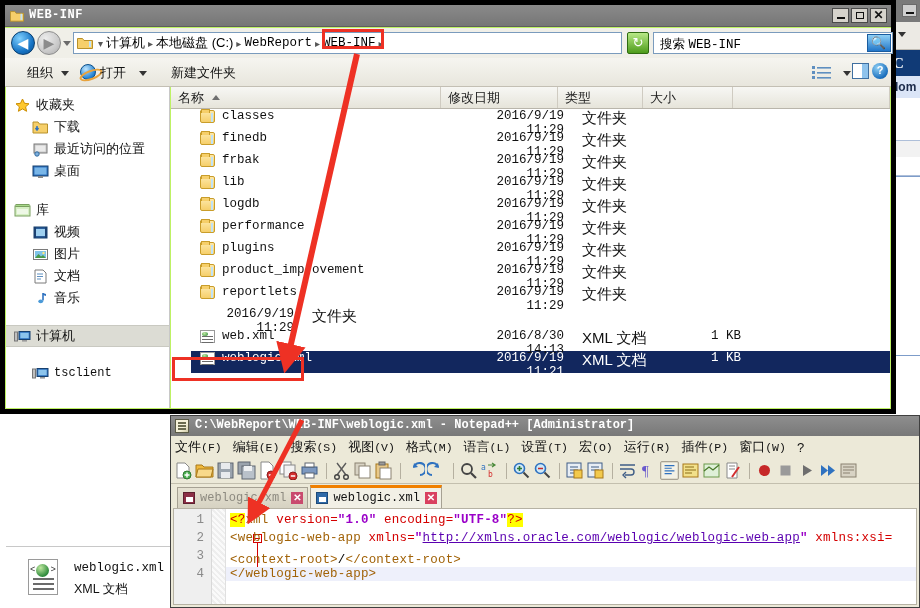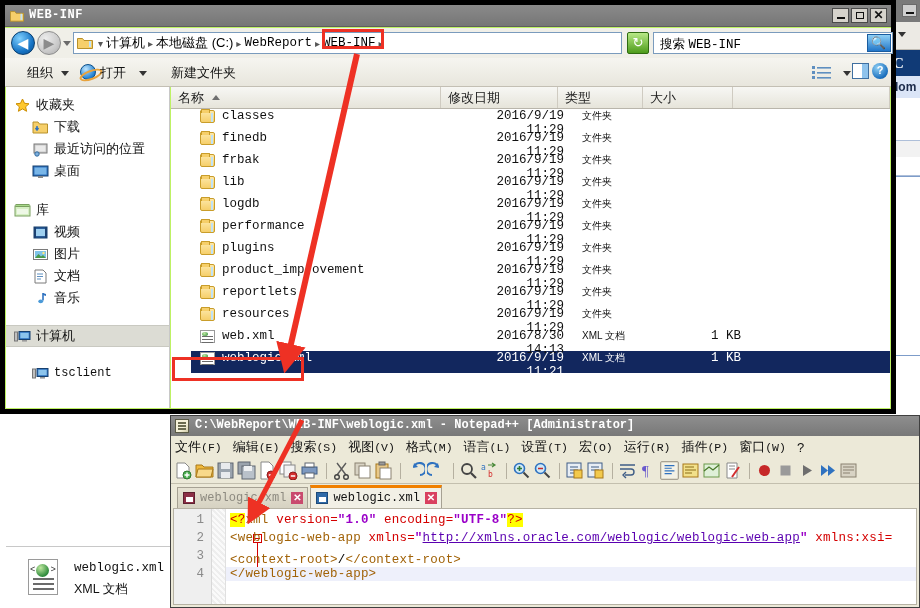--- a/index.html
+++ b/index.html
@@ -80,21 +80,21 @@
   
   .filelist { position:absolute; left:166px; top:82px; right:1px; bottom:1px; background:#fff; }
   .colhdr { position:absolute; left:0; top:0; right:0; height:22px; background:linear-gradient(to bottom,#f7f7f4,#e6e4da); border-bottom:1px solid #b9b5ab; display:flex; }
   .col { position:relative; height:21px; line-height:21px; font-size:13px; color:#1b1b1b; padding-left:7px; border-right:1px solid #cfcbc1; }
   .col .sortarrow { position:absolute; left:41px; top:8px; width:0;height:0;border-left:4px solid transparent;border-right:4px solid transparent;border-bottom:5px solid #6f6f6f; }
   .rows { position:absolute; left:0; top:22px; right:0; bottom:0; overflow:hidden; }
   .row { height:22px; display:flex; align-items:flex-start; font-family:"Liberation Mono","DejaVu Sans Mono",monospace; font-size:12.5px; color:#111;margin-left:20px; }
   .row.selected { background:#12275e; color:#fff; }
   .c-name { width:270px; display:flex; align-items:center; padding-left:9px; }
   .c-date { width:117px; text-align:right; padding-right:14px; }
-  .c-type { width:85px; padding-left:4px; font-family:"Liberation Sans","DejaVu Sans",sans-serif; font-size:10px; }
+  .c-type { width:85px; padding-left:4px; font-family:"Liberation Sans","DejaVu Sans",sans-serif; font-size:15px; }
   .c-size { width:90px; text-align:right; padding-right:12px; }
   .fname { white-space:nowrap; }
 
   
   .fi { width:15px; height:13px; margin-right:7px; position:relative; flex:0 0 auto; }
   .fi-folder { background:linear-gradient(to bottom,#fde8a8,#f6cf6a); border:1px solid #c99d2a; border-radius:1px 2px 2px 2px; }
   .fi-folder:before { content:""; position:absolute; left:0; top:-2px; width:7px; height:3px; background:#f6cf6a; border:1px solid #c99d2a; border-bottom:none; border-radius:1px 1px 0 0;}
   .fi-folder:after { content:""; position:absolute; right:1px; top:2px; width:2px; height:9px; background:#bfe2f7; }
   .fi-xml { background:#fff; border:1px solid #9a9a9a; }
   .fi-xml:before { content:""; position:absolute; left:1px; top:5px; width:11px; height:1px; background:#6b6b6b; box-shadow:0 3px 0 #6b6b6b, 0 6px 0 #6b6b6b; }
@@ -443,24 +443,20 @@
           <div class="row">
             <div class="c-name">
               <span class="fi fi-folder"></span>
               <span class="fname">reportlets</span>
             </div>
             <div class="c-date">2016/9/19 11:29</div>
             <div class="c-type">文件夹</div>
             <div class="c-size"></div>
           </div>
           <div class="row">
-            <div class="c-name">
-              <span class="fi fi-folder"></span>
-              <span class="fname">resources</span>
-            </div>
             <div class="c-date">2016/9/19 11:29</div>
             <div class="c-type">文件夹</div>
             <div class="c-size"></div>
           </div>
           <div class="row">
             <div class="c-name">
               <span class="fi fi-xml"></span>
               <span class="fname">web.xml</span>
             </div>
             <div class="c-date">2016/8/30 14:13</div>

